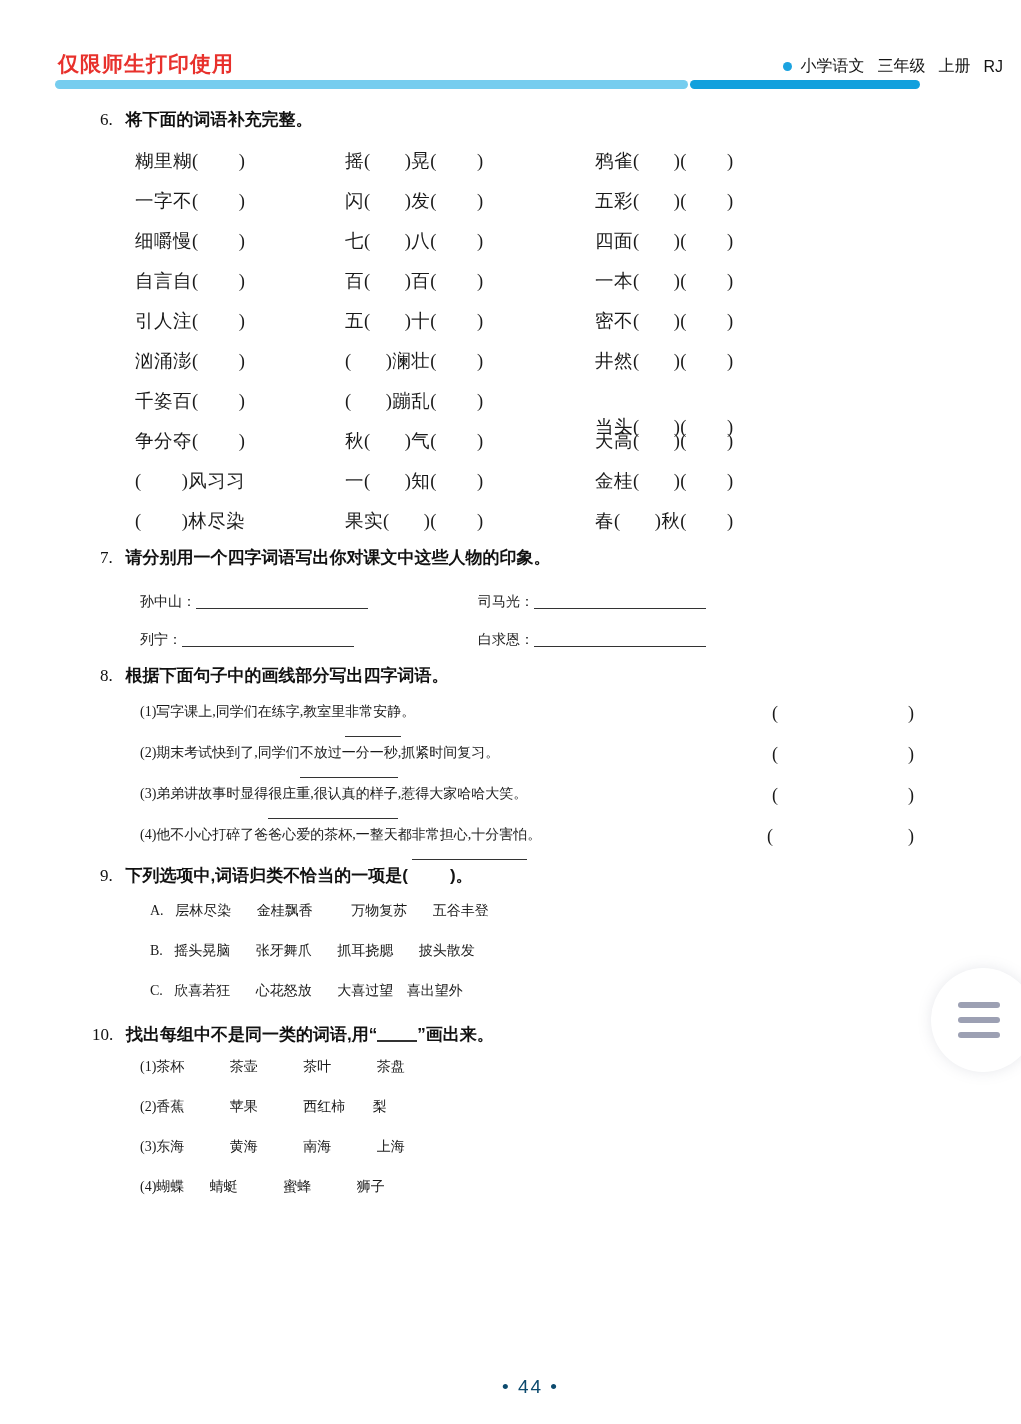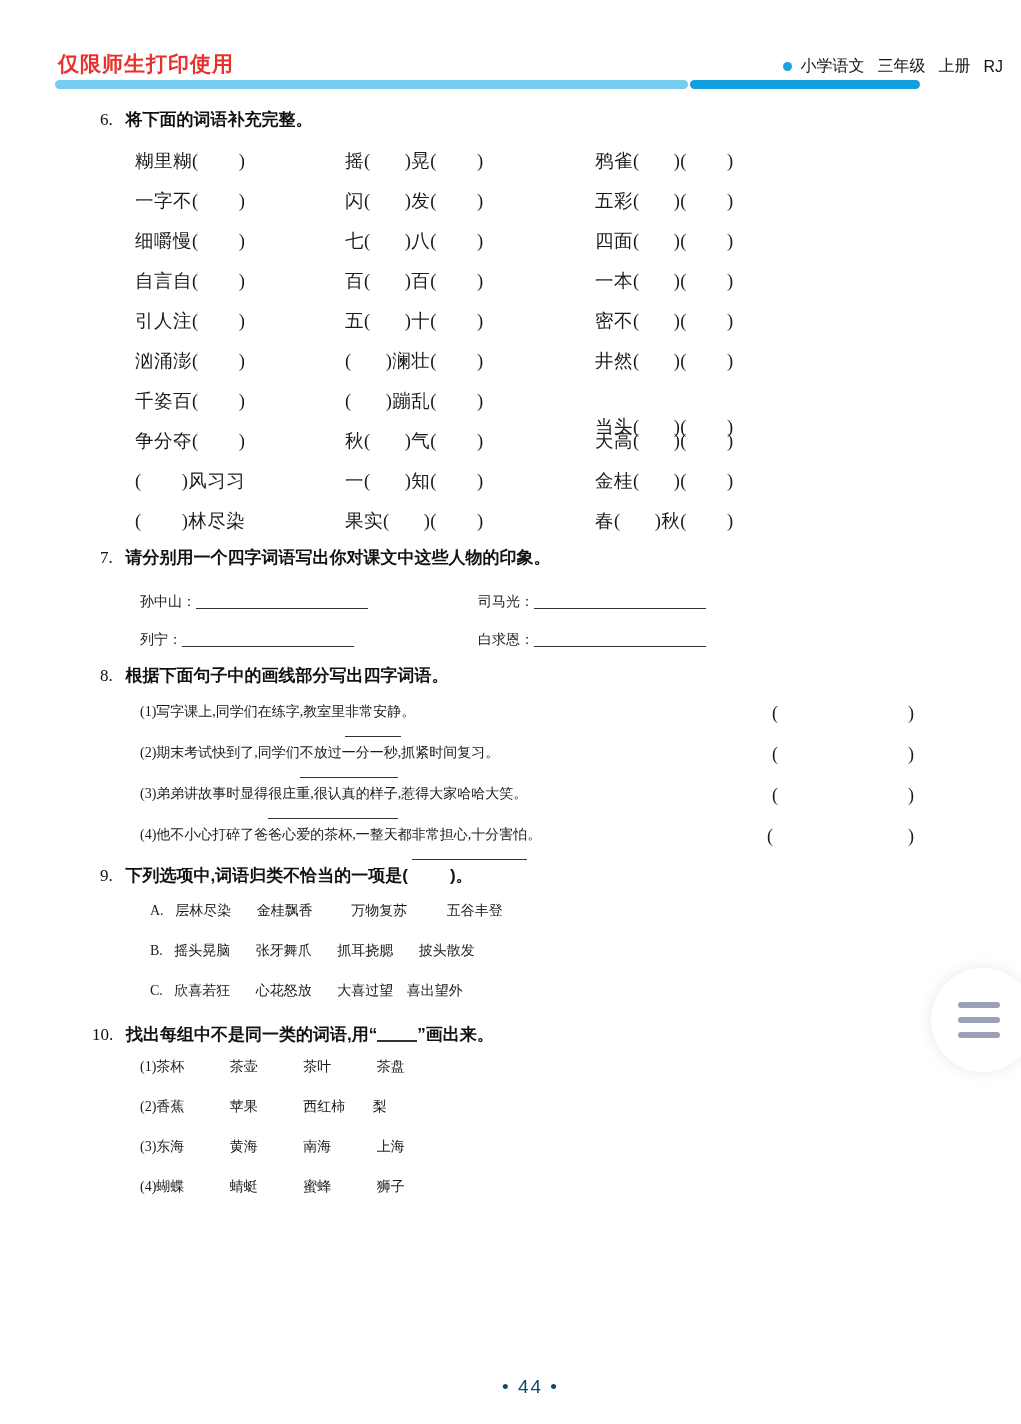--- a/index.html
+++ b/index.html
@@ -263,21 +263,21 @@
 <div class="qnum" style="left:100px; top:864px;">
   <span class="n">9.</span>
   <span class="qtitle-text" style="margin-left:8px;">下列选项中,词语归类不恰当的一项是(</span><span class="qtitle-text" style="display:inline-block;width:42px;"></span><span class="qtitle-text">)。</span>
 </div>
 
 <div class="body-line" style="left:150px; top:902px;">
   <span>A.</span>
   <span style="margin-left:8px;">层林尽染</span>
   <span style="margin-left:22px;">金桂飘香</span>
   <span style="margin-left:35px;">万物复苏</span>
-  <span style="margin-left:36px;">五谷丰登</span>
+  <span style="margin-left:22px;">五谷丰登</span>
 </div>
 <div class="body-line" style="left:150px; top:942px;">
   <span>B.</span>
   <span style="margin-left:8px;">摇头晃脑</span>
   <span style="margin-left:22px;">张牙舞爪</span>
   <span style="margin-left:22px;">抓耳挠腮</span>
   <span style="margin-left:22px;">披头散发</span>
 </div>
 <div class="body-line" style="left:150px; top:982px;">
   <span>C.</span>
@@ -305,21 +305,21 @@
   <span style="margin-left:24px;">梨</span>
 </div>
 <div class="body-line" style="left:140px; top:1138px;">
   <span>(3)</span><span>东海</span>
   <span style="margin-left:42px;">黄海</span>
   <span style="margin-left:42px;">南海</span>
   <span style="margin-left:42px;">上海</span>
 </div>
 <div class="body-line" style="left:140px; top:1178px;">
   <span>(4)</span><span>蝴蝶</span>
-  <span style="margin-left:42px;">蜻蜓</span>
+  <span style="margin-left:22px;">蜻蜓</span>
   <span style="margin-left:42px;">蜜蜂</span>
   <span style="margin-left:42px;">狮子</span>
 </div>
 
 <div class="pagenum">• 44 •</div>
 
 <div class="fab">
   <div class="fab-bar"></div>
   <div class="fab-bar"></div>
   <div class="fab-bar"></div>

